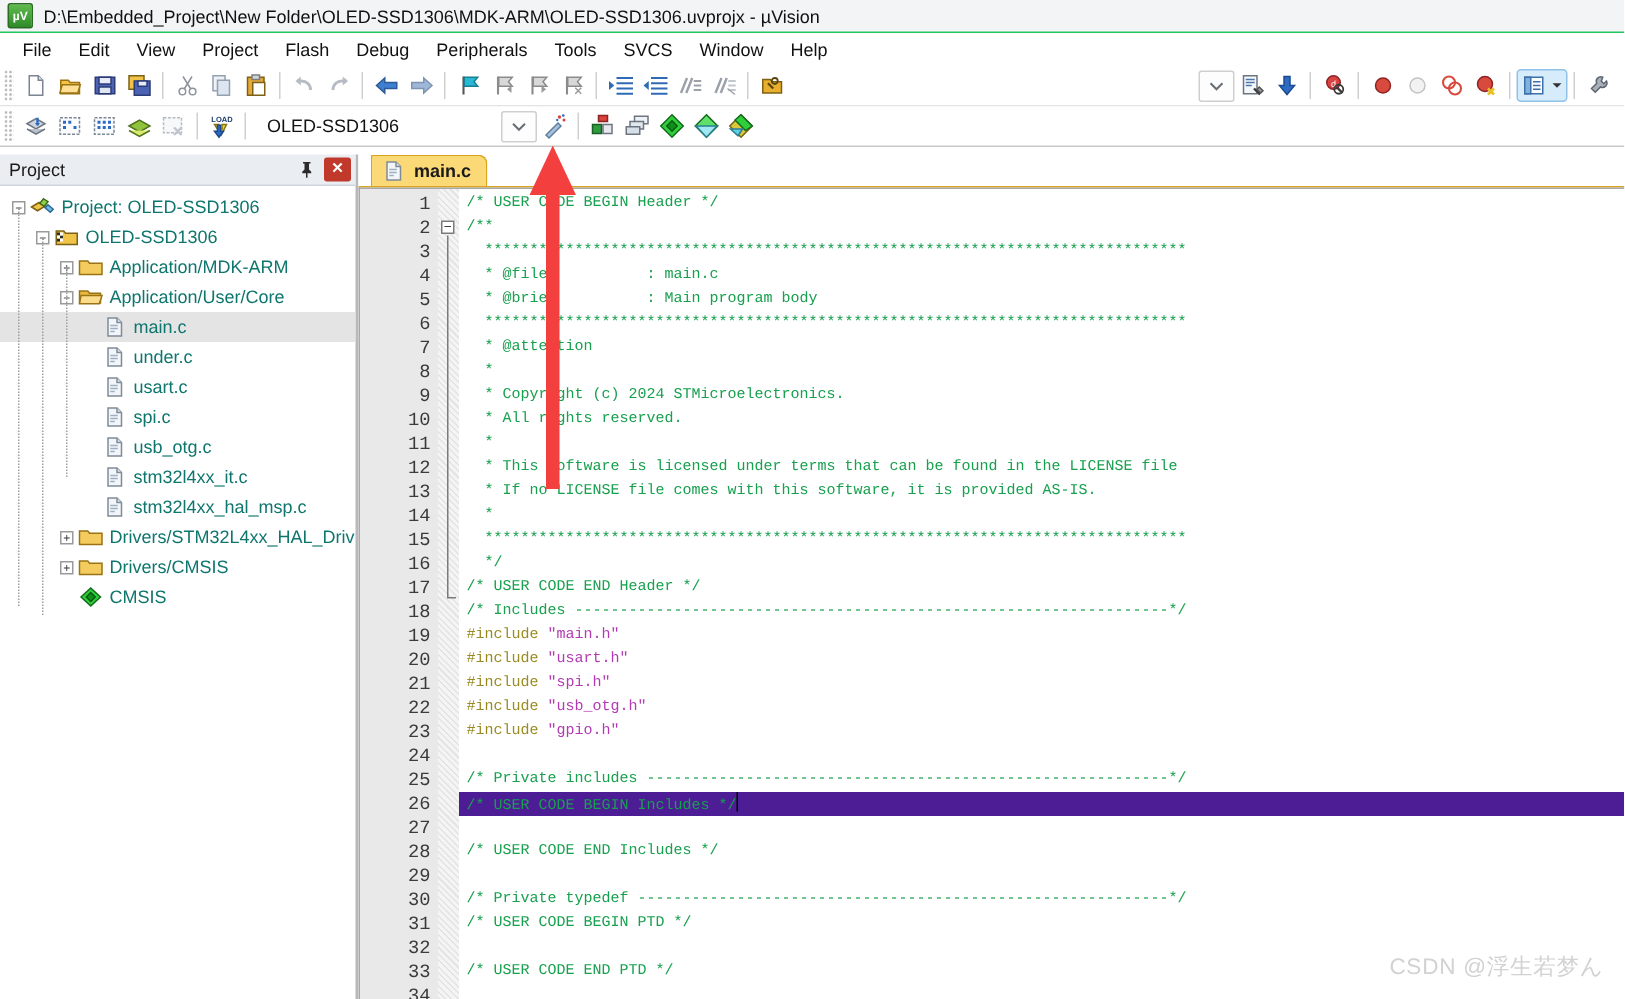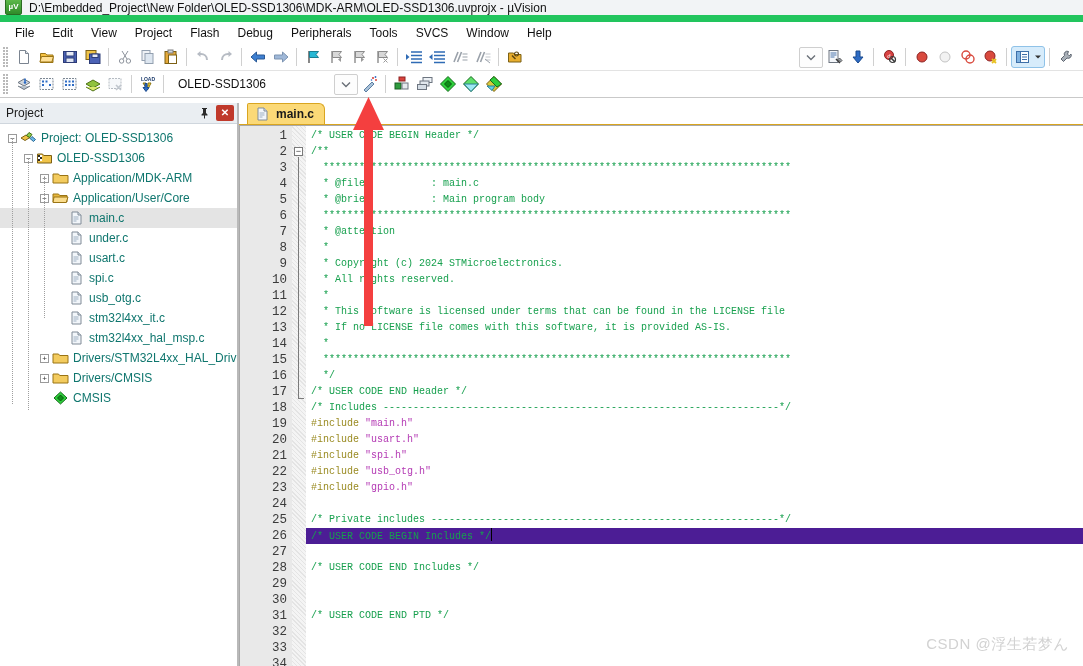--- a/index.html
+++ b/index.html
@@ -19,23 +19,23 @@
     height: 666px;
     background: #ffffff;
     overflow: hidden;
   }
 
   
   .titlebar {
     height: 22px;
     background: #f2f4f6;
     display: flex;
-    align-items: flex-end;
+    align-items: center;
     padding-left: 5px;
-    border-bottom: 7px solid #22c55e;
+    border-bottom: 1px solid #22c55e;
     box-sizing: border-box;
   }
   .titlebar .app-icon {
     width: 15px; height: 15px;
     background: linear-gradient(#5fbb4c, #2f8b2a);
     border: 1px solid #2a6b22;
     border-radius: 2px;
     color: #fff;
     font-size: 8px;
     font-weight: bold;
@@ -1024,20 +1024,22 @@
             <div class="cl"><span class="pre">#include </span><span class="str">"usart.h"</span></div>
             <div class="cl"><span class="pre">#include </span><span class="str">"spi.h"</span></div>
             <div class="cl"><span class="pre">#include </span><span class="str">"usb_otg.h"</span></div>
             <div class="cl"><span class="pre">#include </span><span class="str">"gpio.h"</span></div>
             <div class="cl"></div>
             <div class="cl"><span class="cmt">/* Private includes ----------------------------------------------------------*/</span></div>
             <div class="cl hl"><span class="cmt">/* USER CODE BEGIN Includes */</span><span class="caret"></span></div>
             <div class="cl"></div>
             <div class="cl"><span class="cmt">/* USER CODE END Includes */</span></div>
             <div class="cl"></div>
+            <div class="cl"><span class="cmt">/* Private typedef -----------------------------------------------------------*/</span></div>
+            <div class="cl"><span class="cmt">/* USER CODE BEGIN PTD */</span></div>
             <div class="cl"></div>
             <div class="cl"><span class="cmt">/* USER CODE END PTD */</span></div>
           </div>
       </div>
     </div>
   </div>
 
   <div class="arrow-overlay">
     <svg width="34" height="230" viewBox="0 0 34 230">
       <rect x="12" y="34" width="9" height="196" fill="#f43f3f"></rect>

